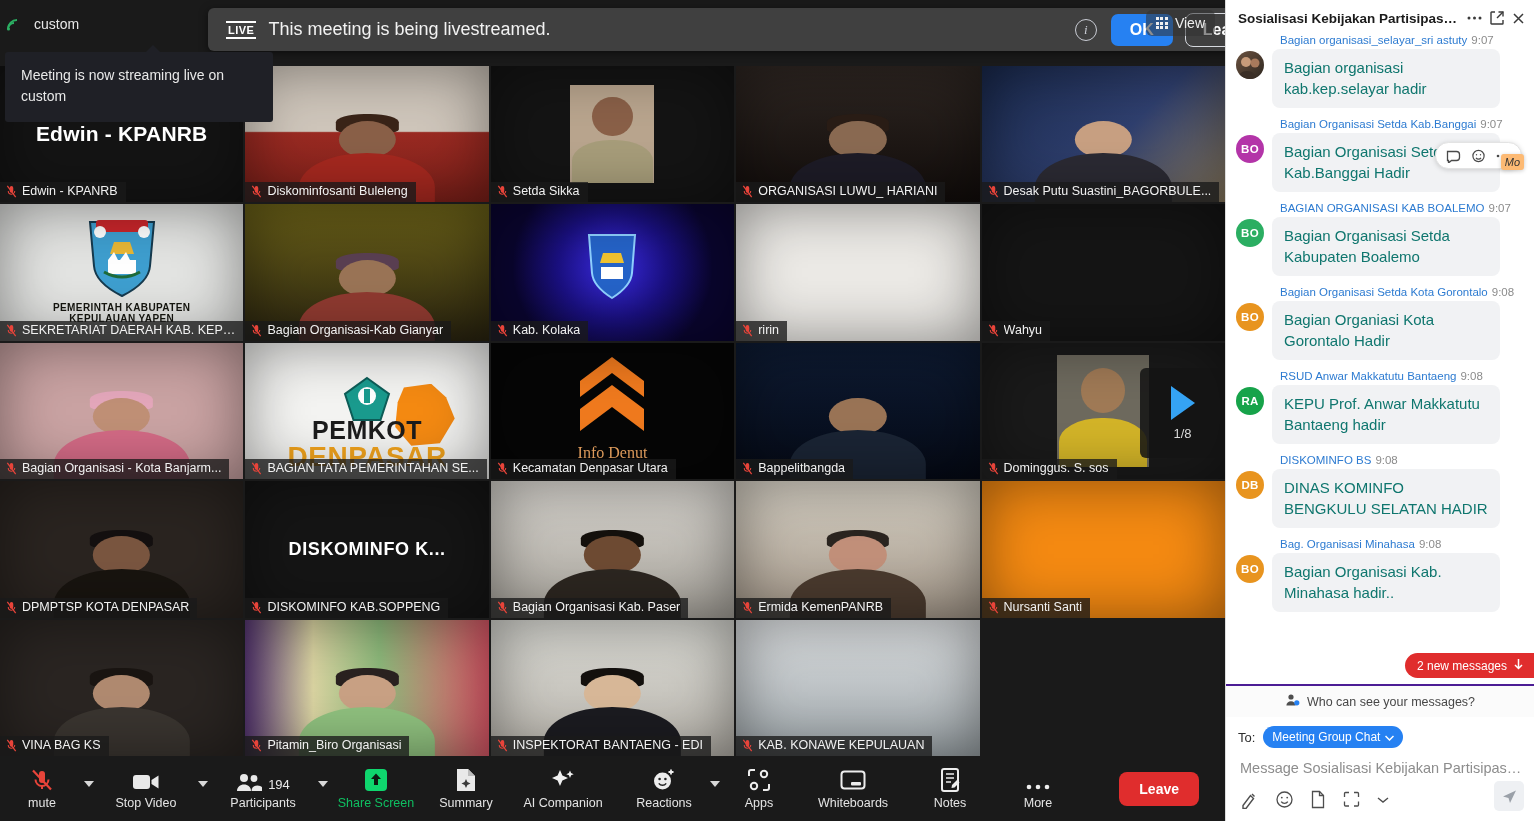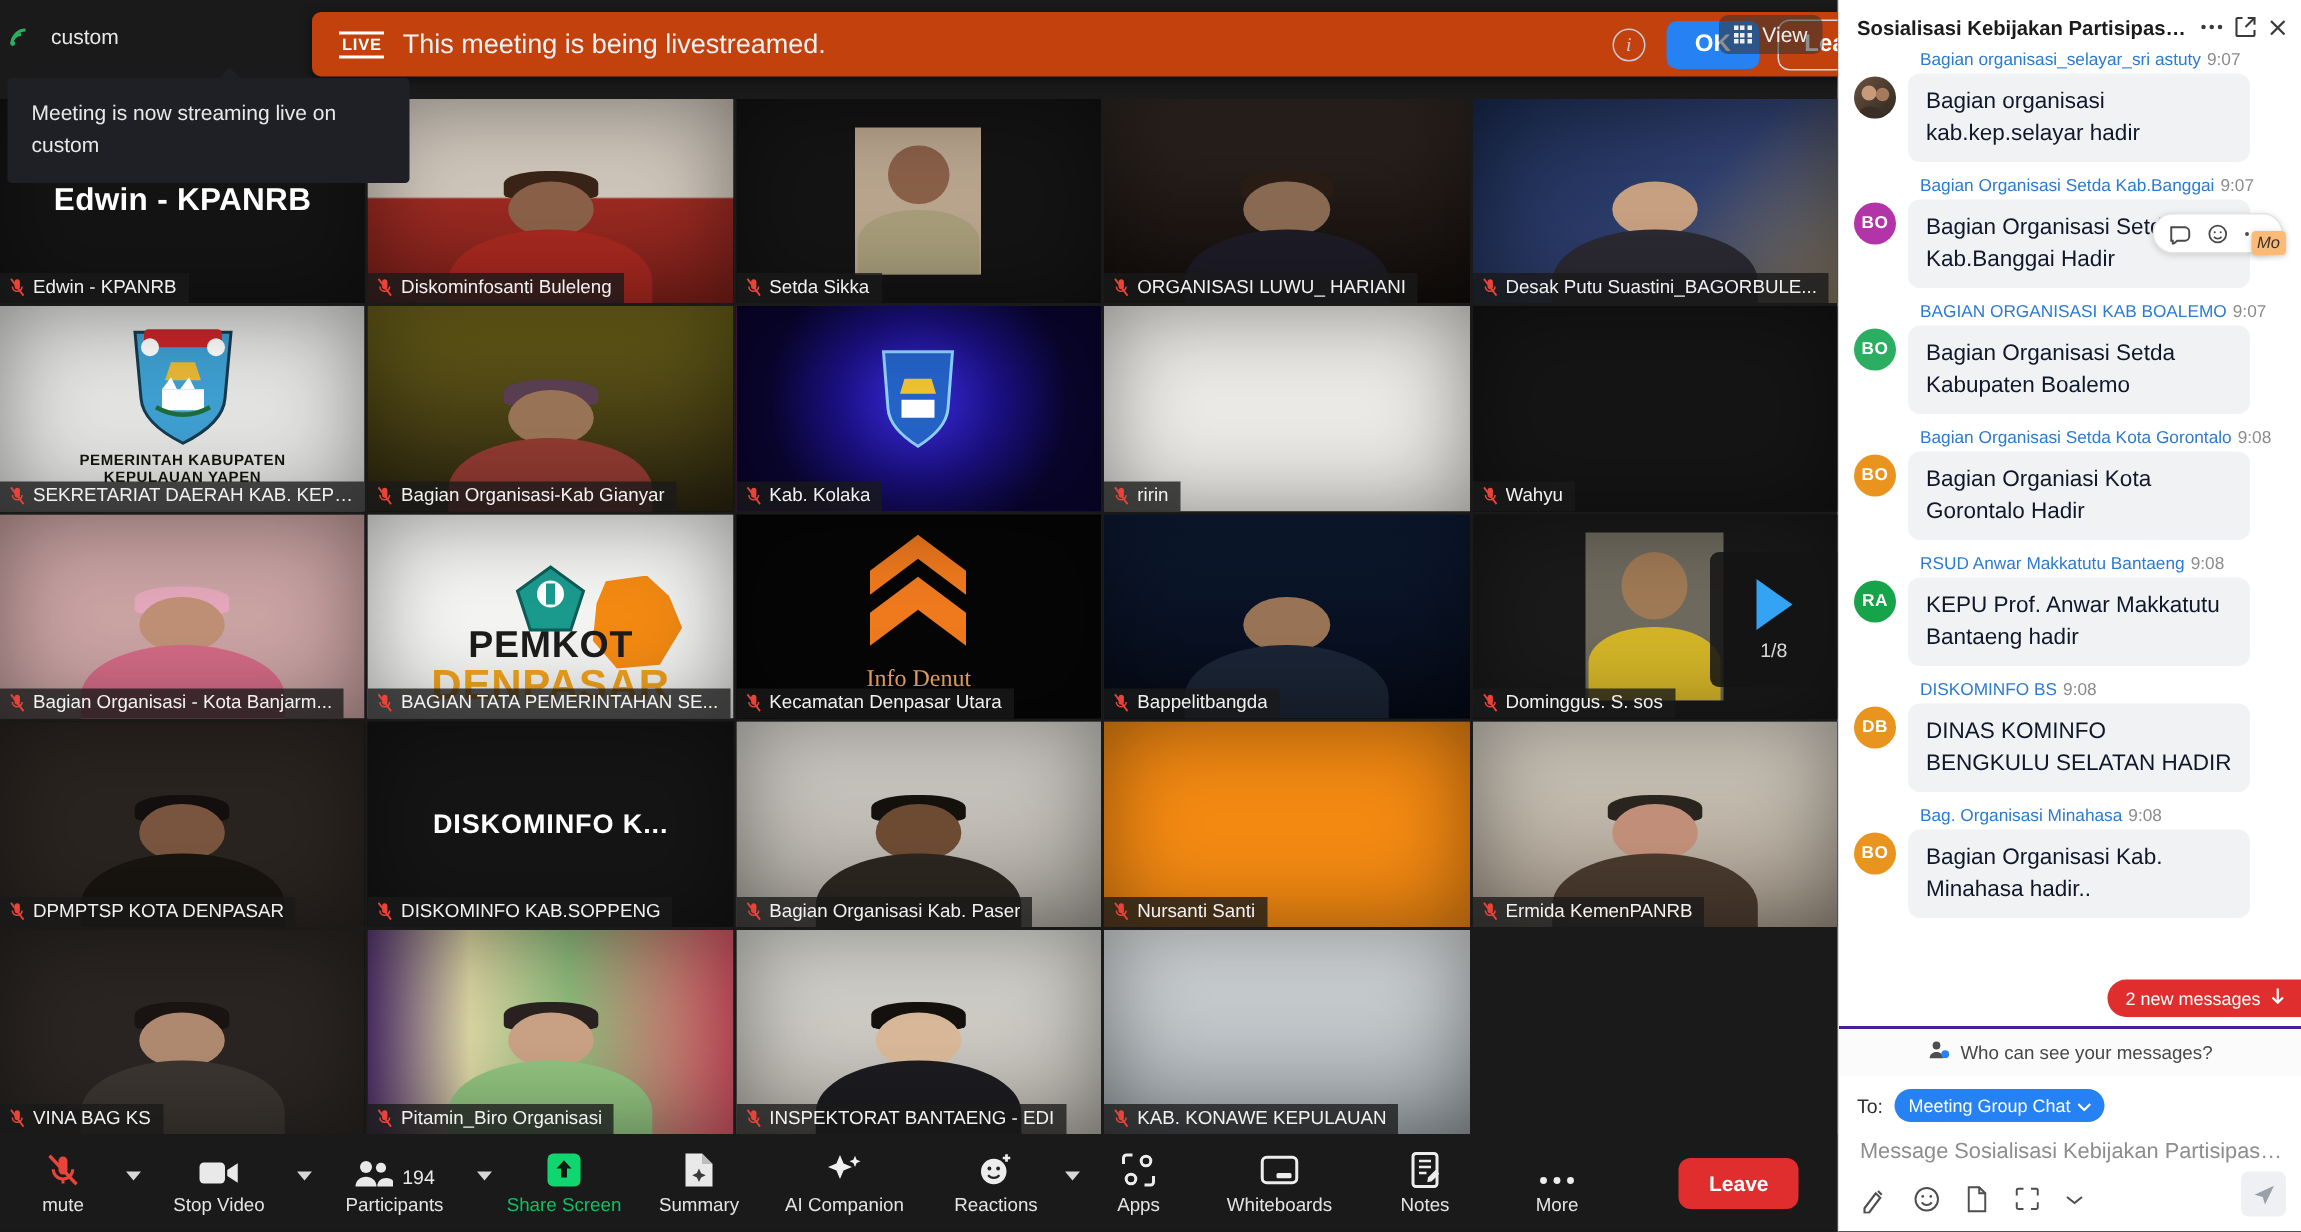--- a/index.html
+++ b/index.html
@@ -73,21 +73,21 @@
 
   
   .person { position:absolute; left:50%; transform:translateX(-50%); }
   .head { position:absolute; border-radius:50%; }
   .body { position:absolute; border-radius: 50% 50% 0 0 / 70% 70% 0 0; }
 
   
   .banner {
     position: absolute; top: 8px; left: 208px;
     width: 1138px; height: 43px;
-    background: #c2410c;
+    background: #404040;
     border-radius: 6px;
     display: flex; align-items: center;
     padding: 0 14px 0 18px;
     z-index: 40;
     box-shadow: 0 2px 8px rgba(0,0,0,.5);
   }
   .live-badge {
     font-size: 11px; font-weight: bold; color: #fff;
     border-top: 2px solid #fff; border-bottom: 2px solid #fff;
     padding: 1px 2px; letter-spacing: .5px; margin-right: 12px;
@@ -209,21 +209,21 @@
   .msg-row { display:flex; align-items:flex-start; gap:8px; }
   .avatar {
     flex:0 0 auto; width:28px; height:28px; border-radius:50%;
     display:flex; align-items:center; justify-content:center;
     color:#fff; font-size:11.5px; font-weight:bold; letter-spacing:.3px;
     margin-top:2px;
   }
   .bubble {
     background:#f1f2f4; border-radius:8px;
     padding:8px 12px 9px 12px;
-    font-size:15px; line-height:21px; color:#0f172a;
+    font-size:15px; line-height:21px; color:#0f766e;
     max-width: 228px;
   }
   .hover-actions {
     position:absolute; right:2px; top:24px;
     background:#fff; border:1px solid #e3e3e3; border-radius:18px;
     box-shadow:0 1px 5px rgba(0,0,0,.17);
     display:flex; align-items:center; gap:10px; padding:5px 10px;
   }
   .hover-actions span { color:#4a4a4a; font-size:13px; display:flex; }
   .more-tip {
@@ -594,46 +594,46 @@
           <div class="namebar">
             <svg class="micoff" viewBox="0 0 11 14">
               <path d="M5.5 1.2a1.9 1.9 0 0 1 1.9 1.9v3.4a1.9 1.9 0 0 1-3.8 0V3.1A1.9 1.9 0 0 1 5.5 1.2z" fill="#e8443a"></path>
               <path d="M2 6.4a3.5 3.5 0 0 0 7 0" stroke="#e8443a" stroke-width="1.1" fill="none"></path>
               <path d="M1 1l9 12" stroke="#e8443a" stroke-width="1.3"></path>
             </svg>
             <span class="label">Bagian Organisasi Kab. Paser</span>
           </div>
         </div>
         <div class="tile">
-          <div class="ph" style="background:#f58a12"></div>
-          <div class="vig"></div>
-          <div class="namebar">
-            <svg class="micoff" viewBox="0 0 11 14">
-              <path d="M5.5 1.2a1.9 1.9 0 0 1 1.9 1.9v3.4a1.9 1.9 0 0 1-3.8 0V3.1A1.9 1.9 0 0 1 5.5 1.2z" fill="#e8443a"></path>
-              <path d="M2 6.4a3.5 3.5 0 0 0 7 0" stroke="#e8443a" stroke-width="1.1" fill="none"></path>
-              <path d="M1 1l9 12" stroke="#e8443a" stroke-width="1.3"></path>
-            </svg>
-            <span class="label">Nursanti Santi</span>
-          </div>
-        </div>
-        <div class="tile">
           <div class="ph" style="background:linear-gradient(#d8d2c6,#a29688)"></div>
           <div class="person" style="bottom:0;width:56%;height:62%">
             <div class="head" style="width:46%;height:22%;left:27%;top:-4%;background:#2b2520;border-radius:45% 45% 20% 20%"></div>
             <div class="head" style="width:42%;height:44%;left:29%;top:4%;background:#c2907a"></div>
             <div class="body" style="width:100%;height:58%;left:0;bottom:0;background:#4a3a2e"></div>
           </div>
           <div class="vig"></div>
           <div class="namebar">
             <svg class="micoff" viewBox="0 0 11 14">
               <path d="M5.5 1.2a1.9 1.9 0 0 1 1.9 1.9v3.4a1.9 1.9 0 0 1-3.8 0V3.1A1.9 1.9 0 0 1 5.5 1.2z" fill="#e8443a"></path>
               <path d="M2 6.4a3.5 3.5 0 0 0 7 0" stroke="#e8443a" stroke-width="1.1" fill="none"></path>
               <path d="M1 1l9 12" stroke="#e8443a" stroke-width="1.3"></path>
             </svg>
             <span class="label">Ermida KemenPANRB</span>
+          </div>
+        </div>
+        <div class="tile">
+          <div class="ph" style="background:#f58a12"></div>
+          <div class="vig"></div>
+          <div class="namebar">
+            <svg class="micoff" viewBox="0 0 11 14">
+              <path d="M5.5 1.2a1.9 1.9 0 0 1 1.9 1.9v3.4a1.9 1.9 0 0 1-3.8 0V3.1A1.9 1.9 0 0 1 5.5 1.2z" fill="#e8443a"></path>
+              <path d="M2 6.4a3.5 3.5 0 0 0 7 0" stroke="#e8443a" stroke-width="1.1" fill="none"></path>
+              <path d="M1 1l9 12" stroke="#e8443a" stroke-width="1.3"></path>
+            </svg>
+            <span class="label">Nursanti Santi</span>
           </div>
         </div>
         <div class="tile">
           <div class="ph" style="background:#2a2522"></div>
           <div class="person" style="bottom:0;width:56%;height:62%">
             <div class="head" style="width:46%;height:22%;left:27%;top:-4%;background:#1a1512;border-radius:45% 45% 20% 20%"></div>
             <div class="head" style="width:42%;height:44%;left:29%;top:4%;background:#b08a70"></div>
             <div class="body" style="width:100%;height:58%;left:0;bottom:0;background:#3a3530"></div>
           </div>
           <div class="vig"></div>

